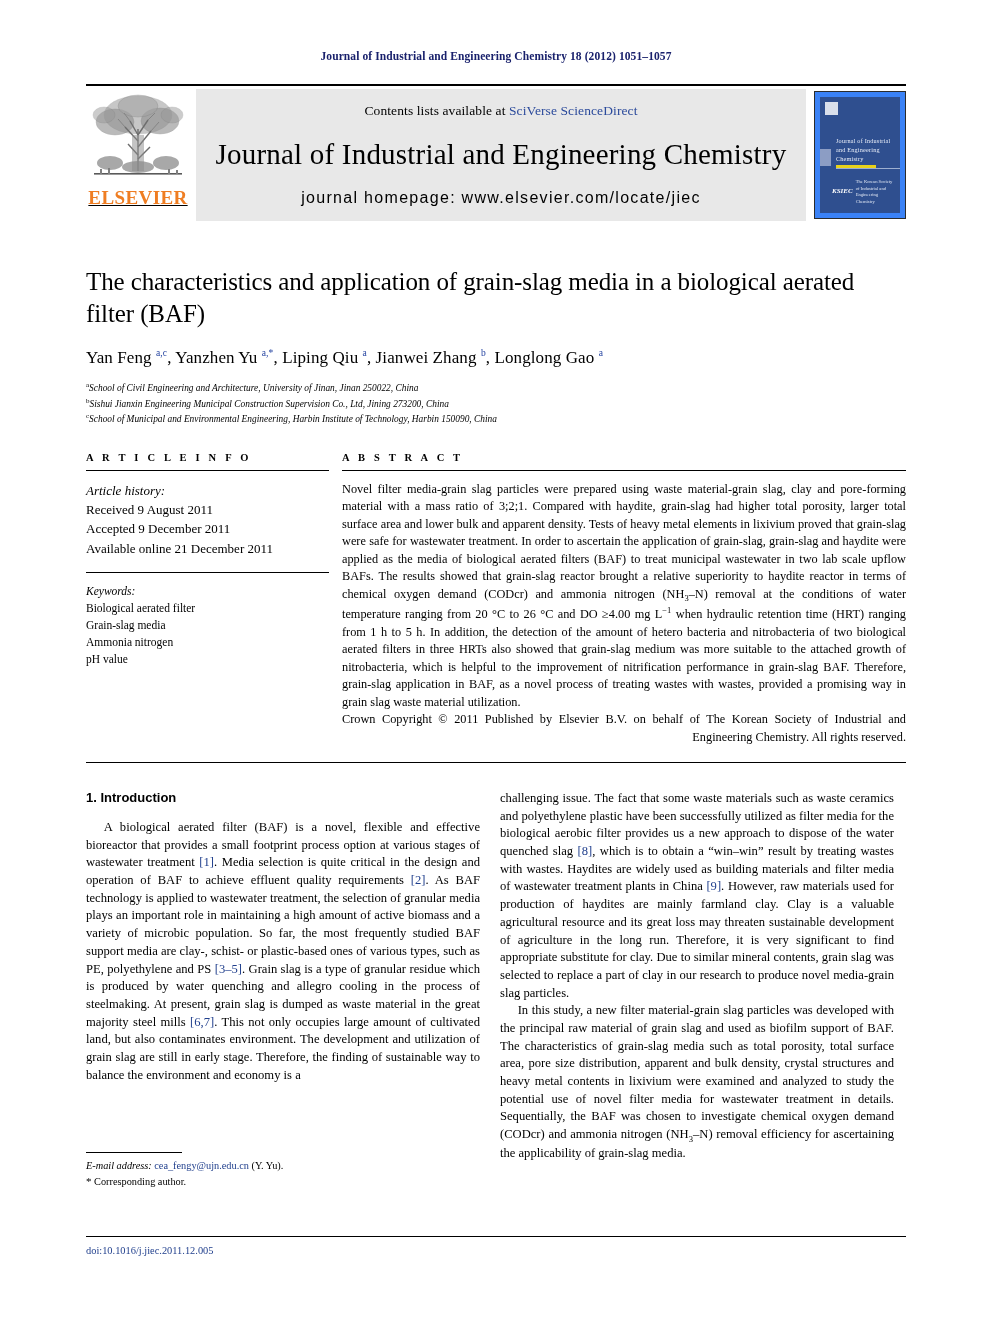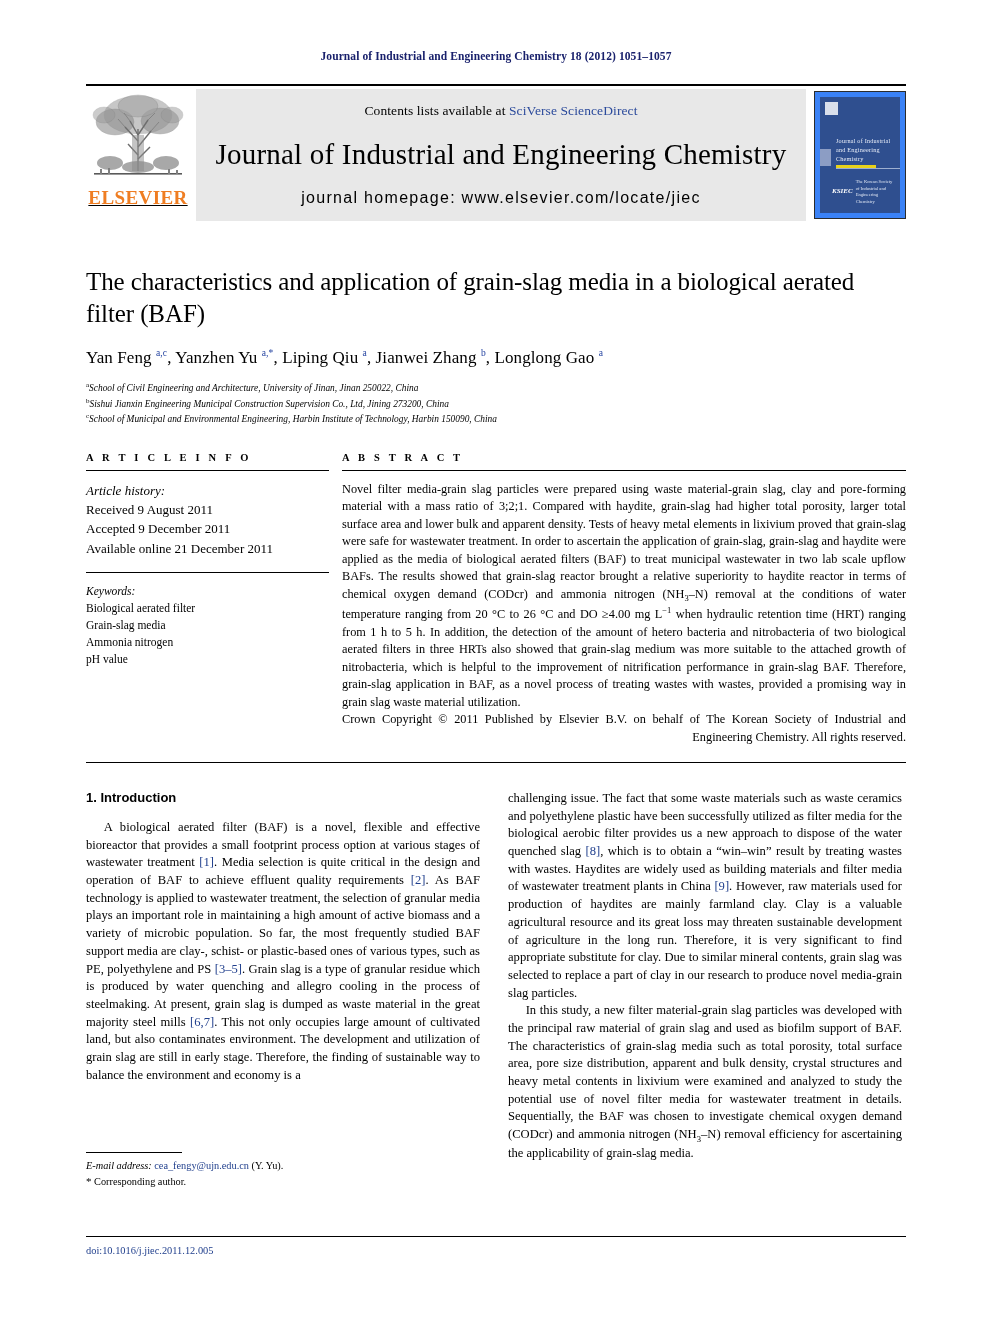--- a/index.html
+++ b/index.html
@@ -283,21 +283,21 @@
     width: 820px;
     border-top: 0.9px solid #000;
   }
   .columns {
     position: absolute;
     top: 790px;
     left: 86px;
     width: 820px;
     display: flex;
     flex-direction: row;
-    gap: 28px;
+    gap: 20px;
   }
   .col { width: 394px; flex: 0 0 394px; }
   .sec-heading {
     font-family: "Liberation Sans", sans-serif;
     font-size: 13px;
     font-weight: bold;
     margin: 0 0 14px 0;
   }
   .body-text {
     font-size: 12.6px;

